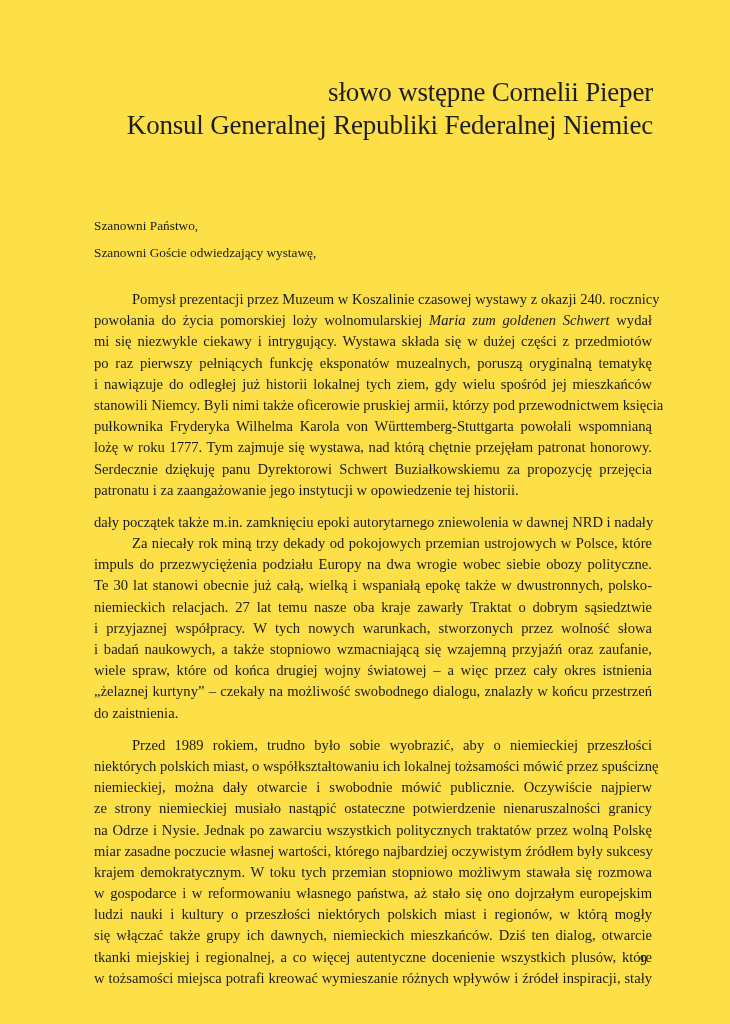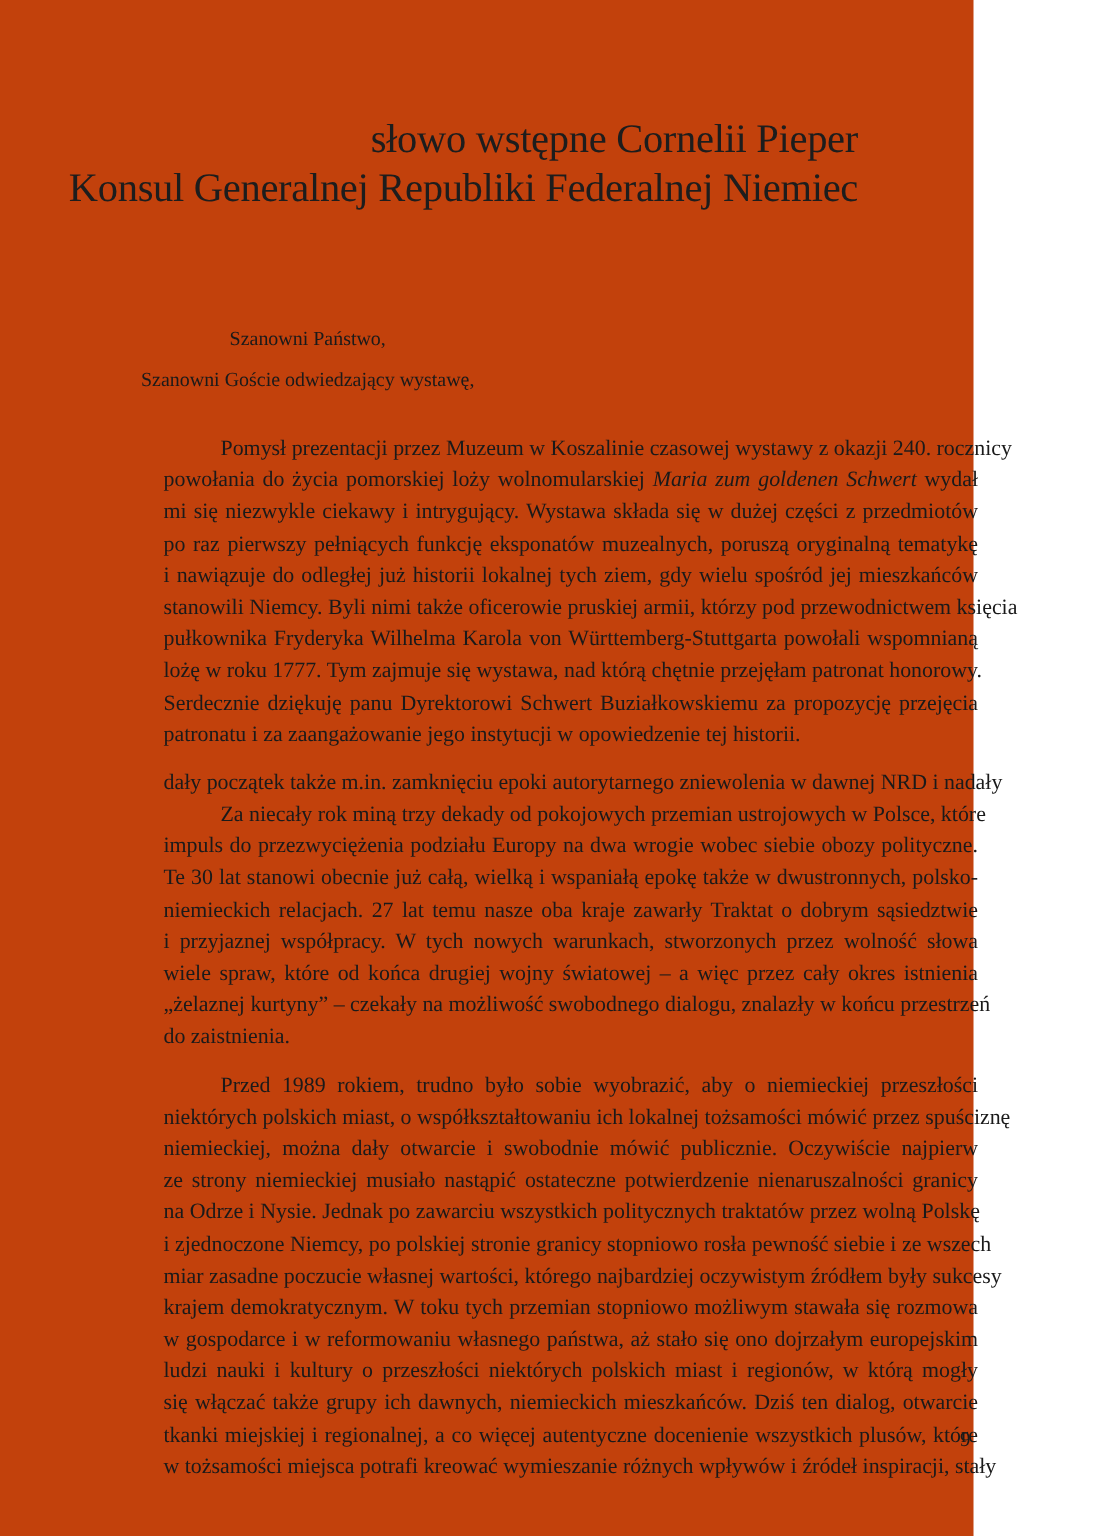--- a/index.html
+++ b/index.html
@@ -11,22 +11,22 @@
       width: 730px;
       height: 1024px;
       position: relative;
       overflow: hidden;
       font-family: "DejaVu Serif", "Liberation Serif", serif;
       color: #1a1a1a;
     }
     .page {
       position: absolute;
       left: 0; top: 0;
-      width: 649px; height: 1024px;
-      background: #c2410c;
+      width: 730px; height: 1024px;
+      background: #fde047;
     }
     .title-block {
       position: absolute;
       right: 77px;
       top: 76px;
       text-align: right;
       font-family: "Liberation Serif", "DejaVu Serif", serif;
       color: #1d1d1d;
     }
     .title-line {
@@ -39,34 +39,33 @@
       position: absolute;
       left: 94px;
       top: 212px;
       font-size: 13.3px;
       line-height: 27px;
       font-family: "Liberation Serif", "DejaVu Serif", serif;
     }
     .salutation {
       display: block;
       white-space: nowrap;
-      text-align: center;
     }
     .body-text {
       position: absolute;
       left: 94px;
       top: 289px;
       width: 558px;
       font-family: "Liberation Serif", "DejaVu Serif", serif;
       font-size: 14.6px;
       line-height: 21.2px;
       color: #1a1a1a;
     }
     .paragraph {
-      margin: 0 0 11px 15px;
+      margin: 0 0 11px 0;
     }
     .line {
       display: block;
       text-align: justify;
       text-align-last: justify;
       white-space: nowrap;
       height: 21.2px;
       overflow: visible;
     }
     .line.first {
@@ -115,31 +114,31 @@
         <span class="line">Serdecznie dziękuję panu Dyrektorowi Schwert Buziałkowskiemu za propozycję przejęcia</span>
         <span class="line last">patronatu i za zaangażowanie jego instytucji w opowiedzenie tej historii.</span>
       </div>
       <div class="paragraph">
         <span class="line">dały początek także m.in. zamknięciu epoki autorytarnego zniewolenia w dawnej NRD i nadały</span>
         <span class="line first">Za niecały rok miną trzy dekady od pokojowych przemian ustrojowych w Polsce, które</span>
         <span class="line">impuls do przezwyciężenia podziału Europy na dwa wrogie wobec siebie obozy polityczne.</span>
         <span class="line">Te 30 lat stanowi obecnie już całą, wielką i wspaniałą epokę także w dwustronnych, polsko-</span>
         <span class="line">niemieckich relacjach. 27 lat temu nasze oba kraje zawarły Traktat o dobrym sąsiedztwie</span>
         <span class="line">i przyjaznej współpracy. W tych nowych warunkach, stworzonych przez wolność słowa</span>
+        <span class="line">i badań naukowych, a także stopniowo wzmacniającą się wzajemną przyjaźń oraz zaufanie,</span>
         <span class="line">wiele spraw, które od końca drugiej wojny światowej – a więc przez cały okres istnienia</span>
         <span class="line">„żelaznej kurtyny” – czekały na możliwość swobodnego dialogu, znalazły w końcu przestrzeń</span>
         <span class="line last">do zaistnienia.</span>
       </div>
       <div class="paragraph">
         <span class="line first">Przed 1989 rokiem, trudno było sobie wyobrazić, aby o niemieckiej przeszłości</span>
         <span class="line">niektórych polskich miast, o współkształtowaniu ich lokalnej tożsamości mówić przez spuściznę</span>
         <span class="line">niemieckiej, można dały otwarcie i swobodnie mówić publicznie. Oczywiście najpierw</span>
         <span class="line">ze strony niemieckiej musiało nastąpić ostateczne potwierdzenie nienaruszalności granicy</span>
         <span class="line">na Odrze i Nysie. Jednak po zawarciu wszystkich politycznych traktatów przez wolną Polskę</span>
-        <span class="line">i zjednoczone Niemcy, po polskiej stronie granicy stopniowo rosła pewność siebie i ze wszech</span>
         <span class="line">miar zasadne poczucie własnej wartości, którego najbardziej oczywistym źródłem były sukcesy</span>
         <span class="line">krajem demokratycznym. W toku tych przemian stopniowo możliwym stawała się rozmowa</span>
         <span class="line">w gospodarce i w reformowaniu własnego państwa, aż stało się ono dojrzałym europejskim</span>
         <span class="line">ludzi nauki i kultury o przeszłości niektórych polskich miast i regionów, w którą mogły</span>
         <span class="line">się włączać także grupy ich dawnych, niemieckich mieszkańców. Dziś ten dialog, otwarcie</span>
         <span class="line">tkanki miejskiej i regionalnej, a co więcej autentyczne docenienie wszystkich plusów, które</span>
         <span class="line">w tożsamości miejsca potrafi kreować wymieszanie różnych wpływów i źródeł inspiracji, stały</span>
       </div>
     </div>
 

